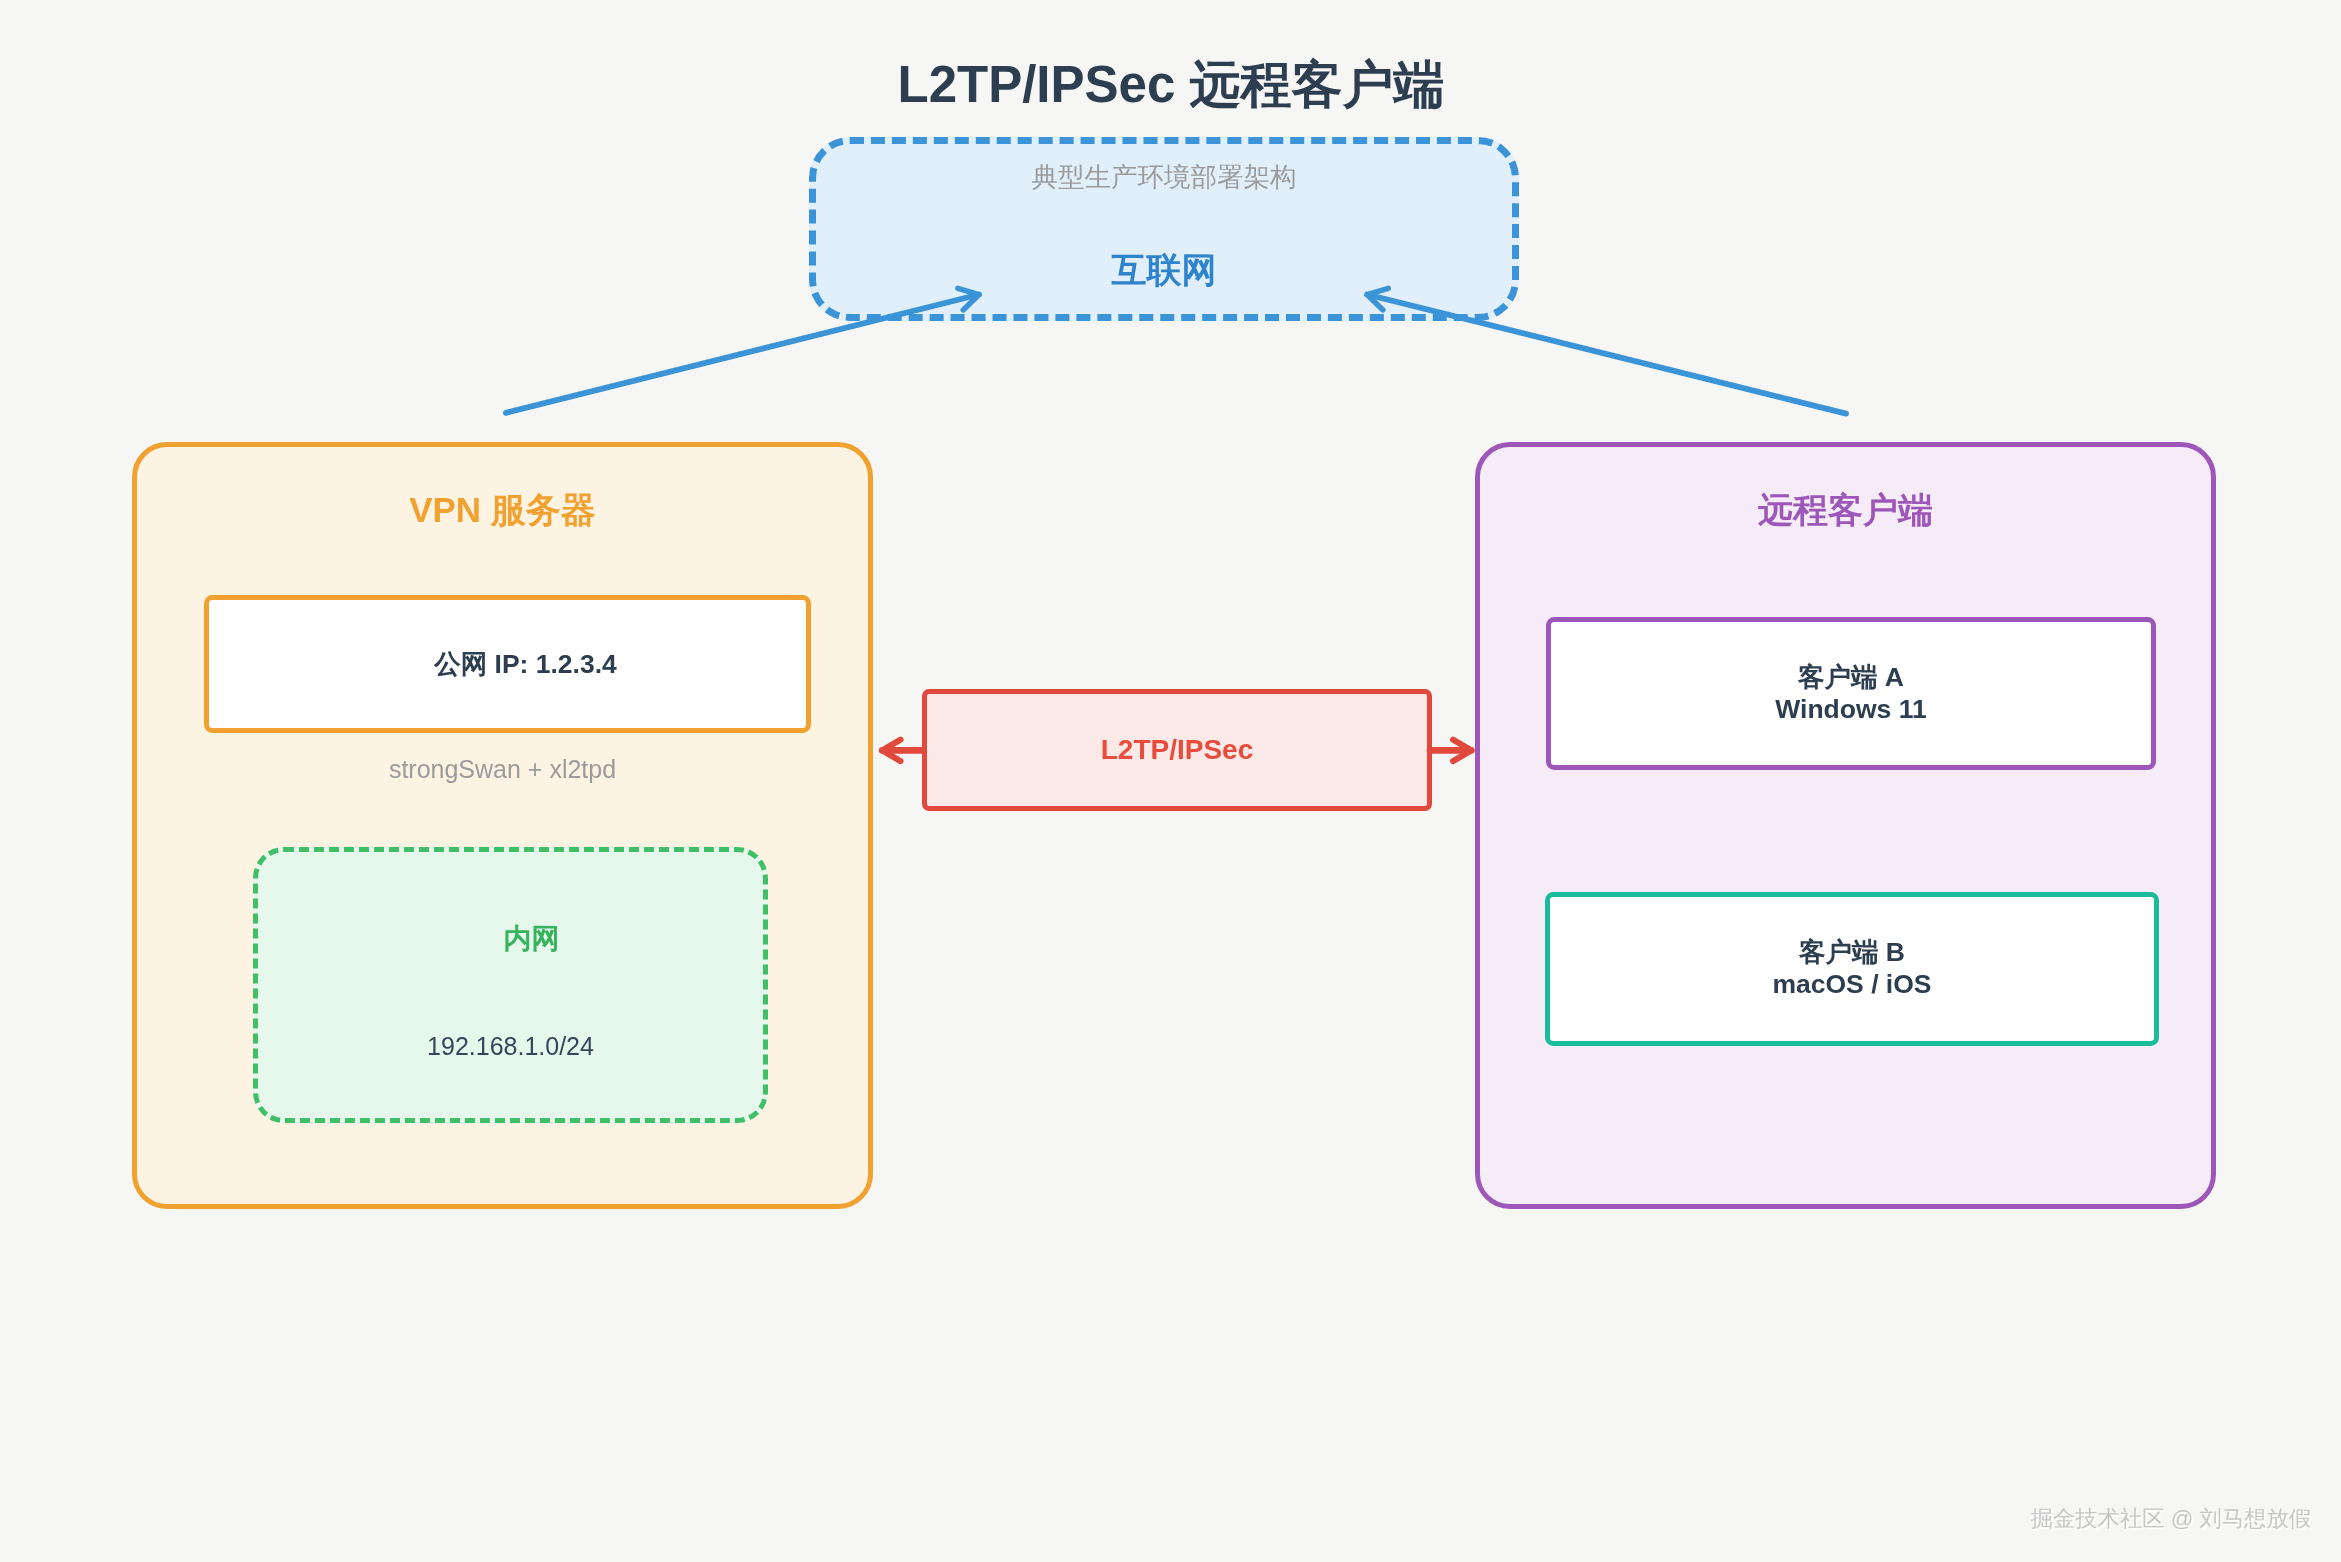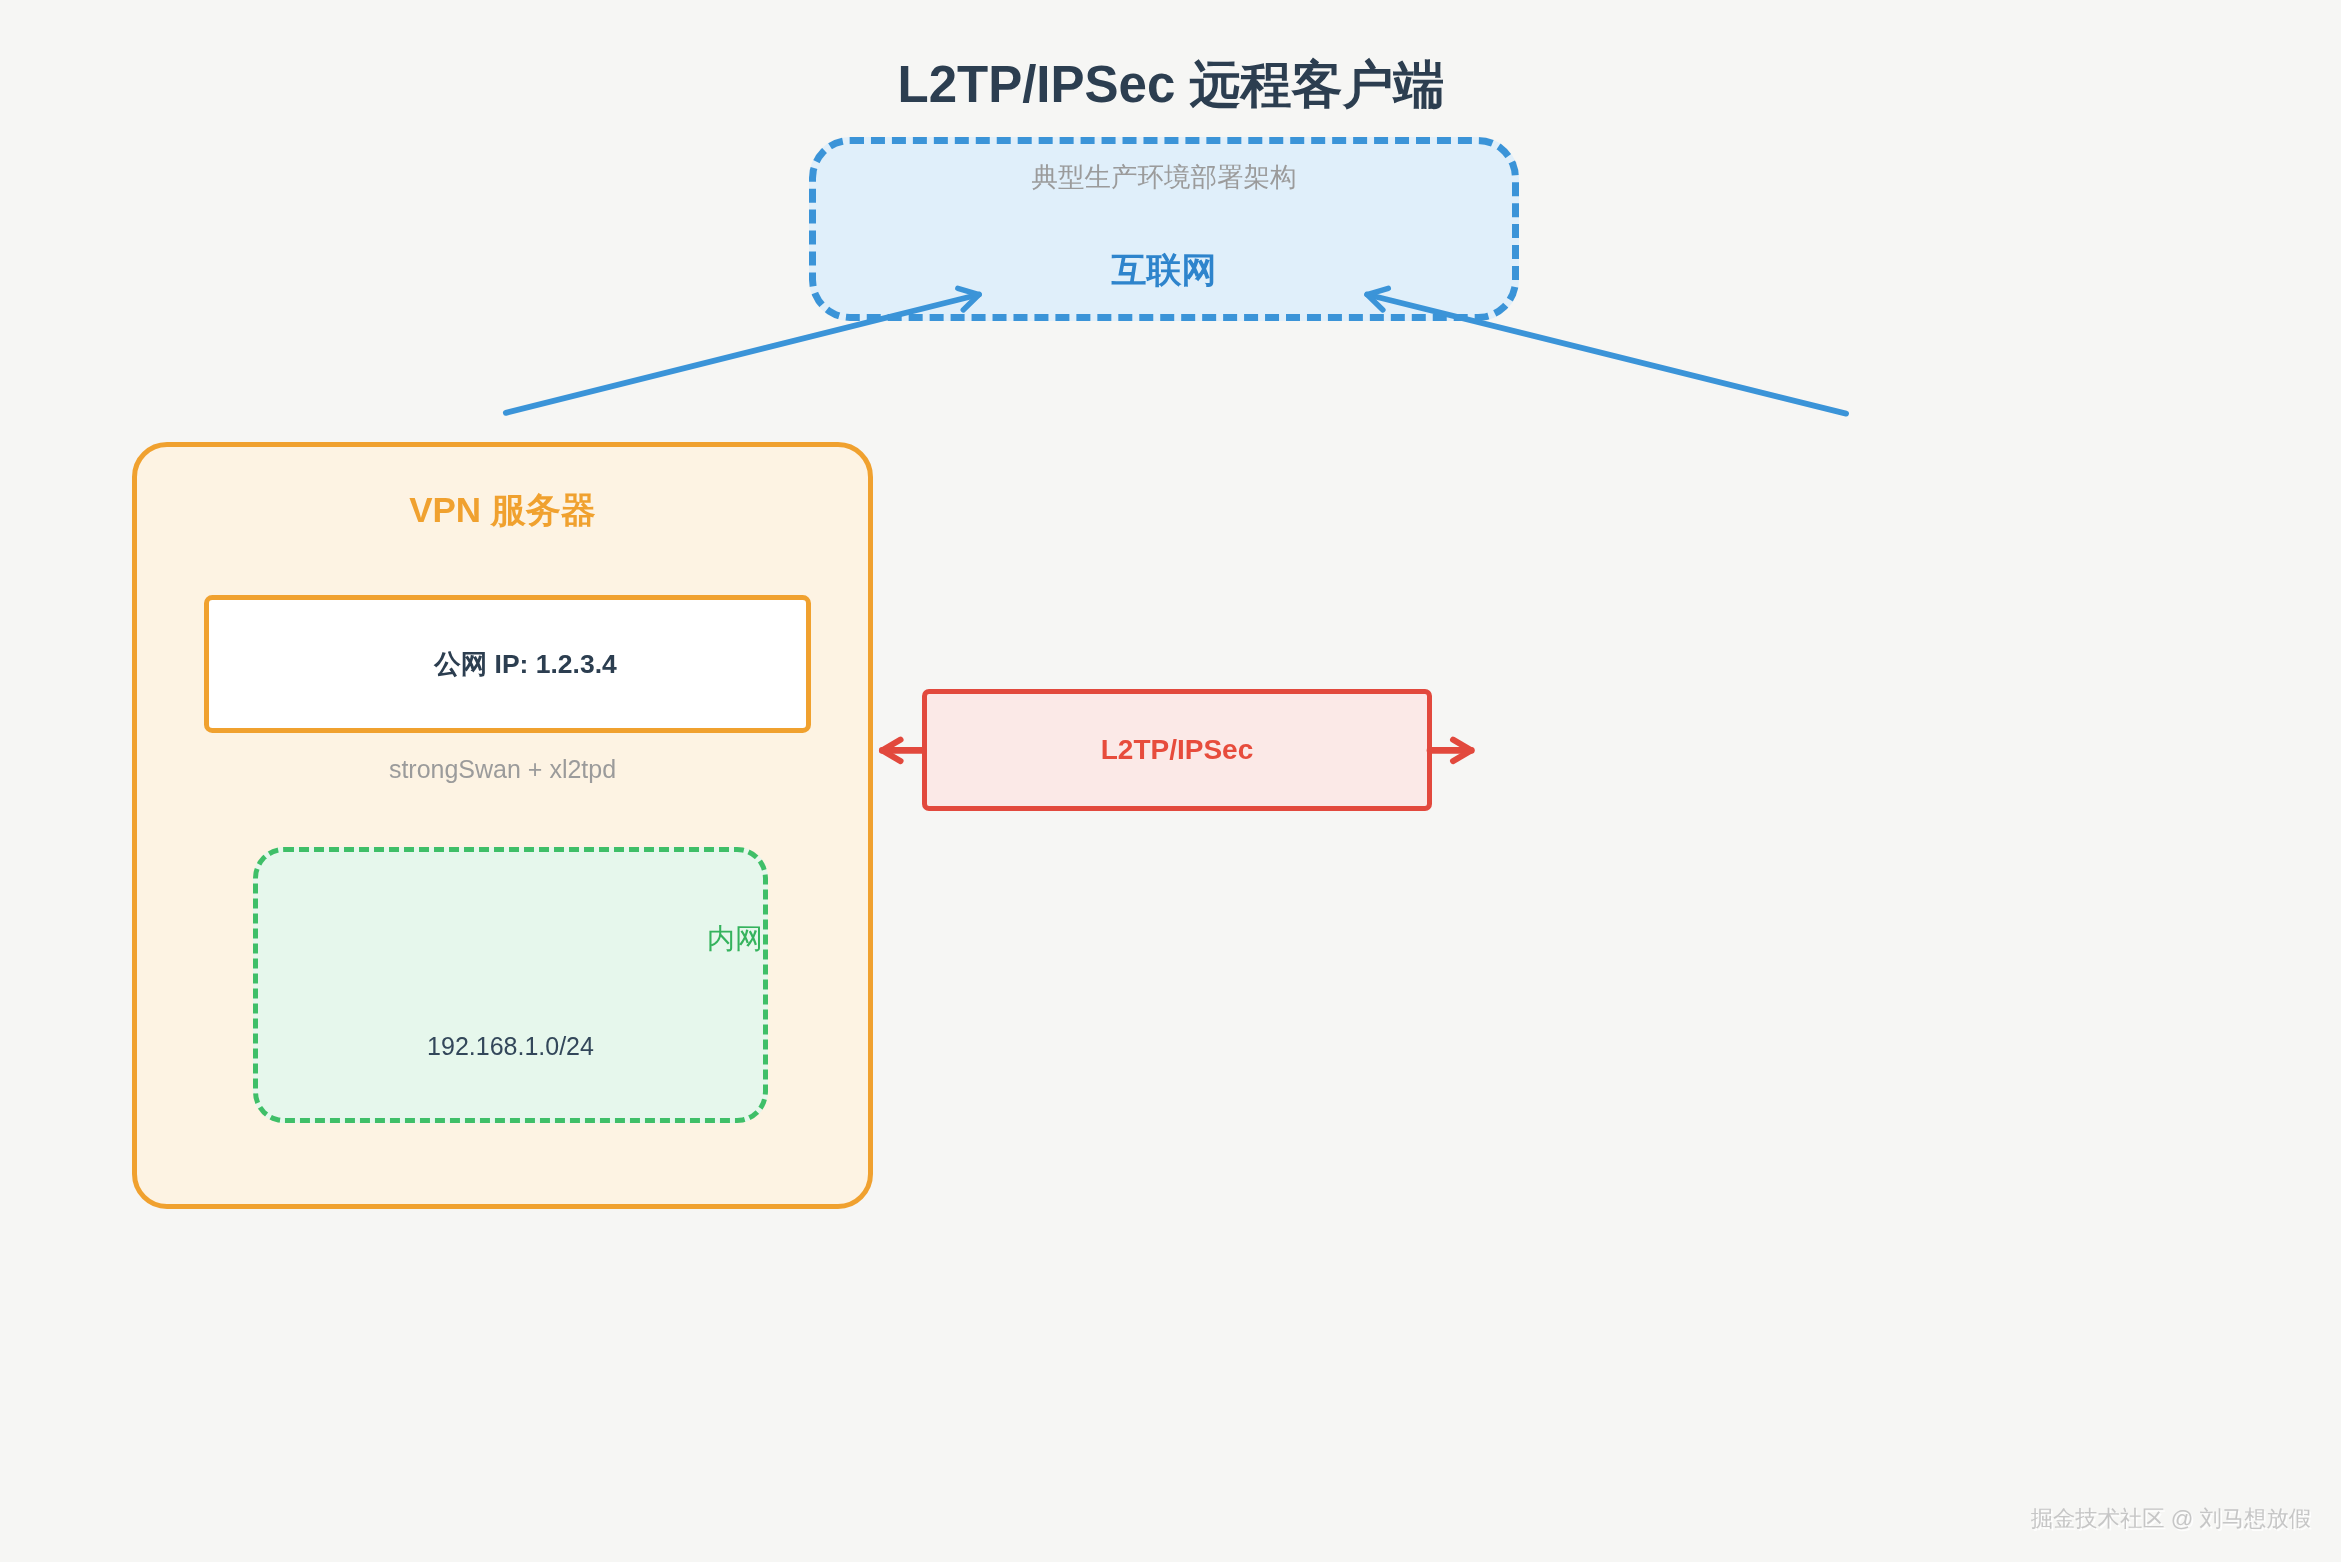--- a/index.html
+++ b/index.html
@@ -38,22 +38,22 @@
                  font-size:35px; font-weight:bold; }
   .vpn .group-title { color:var(--orange); }
   .ip-box { position:absolute; left:67px; top:148px; width:607px; height:138px;
             background:#ffffff; border:5px solid var(--orange); border-radius:8.3px;
             display:flex; align-items:center; justify-content:center;
             font-size:26.5px; font-weight:bold; color:var(--navy);padding-left:36px; }
   .software { position:absolute; left:0; right:0; top:308px; text-align:center;
               font-size:25px; color:var(--gray); }
   .intranet { position:absolute; left:116px; top:400px; width:515px; height:276px;
               border:5.8px dashed var(--green); border-radius:31px; background:var(--green_bg); }
-  .intranet-label { position:absolute; left:0; right:0; top:68px; text-align:right;
-                    font-size:28px; font-weight:normal; color:var(--green_text);padding-left:42px; }
+  .intranet-label { position:absolute; left:0; right:0; top:68px; text-align:center;
+                    font-size:28px; font-weight:bold; color:var(--green_text);padding-left:42px; }
   .intranet-cidr { position:absolute; left:0; right:0; top:180px; text-align:center;
                    font-size:25px; color:var(--navy_soft); }
 
   
   .tunnel { left:922px; top:689px; width:510px; height:122px;
             border:5.8px solid var(--red); border-radius:7px; background:var(--red_bg);
             display:flex; align-items:center; justify-content:center;
             font-size:28px; font-weight:bold; color:var(--red_text); }
 
   
@@ -101,20 +101,31 @@
     <div class="intranet">
       <div class="intranet-label">内网</div>
       <div class="intranet-cidr">192.168.1.0/24</div>
     </div>
   </div>
 
   <div class="box tunnel">
     <span>L2TP/IPSec</span>
   </div>
 
+  <div class="box clients">
+    <div class="group-title">远程客户端</div>
+    <div class="client-box client-a">
+      <div>客户端 A</div>
+      <div>Windows 11</div>
+    </div>
+    <div class="client-box client-b">
+      <div>客户端 B</div>
+      <div>macOS / iOS</div>
+    </div>
+  </div>
 
 
   <div class="watermark">掘金技术社区 @ 刘马想放假</div>
 
   <svg class="arrows" width="2342" height="1562" viewBox="0 0 2830 1888" xmlns="http://www.w3.org/2000/svg">
     <defs>
       <marker id="chevron-blue" viewBox="0 0 20 20" refX="16" refY="10" markerWidth="5.5" markerHeight="5.5" orient="auto">
         <path d="M4 3 L16 10 L4 17" fill="none" style="stroke:var(--blue,#3b94d8)" stroke-width="3.4" stroke-linecap="round" stroke-linejoin="round"></path>
       </marker>
       <marker id="chevron-red" viewBox="0 0 20 20" refX="16" refY="10" markerWidth="4.6" markerHeight="4.6" orient="auto">

